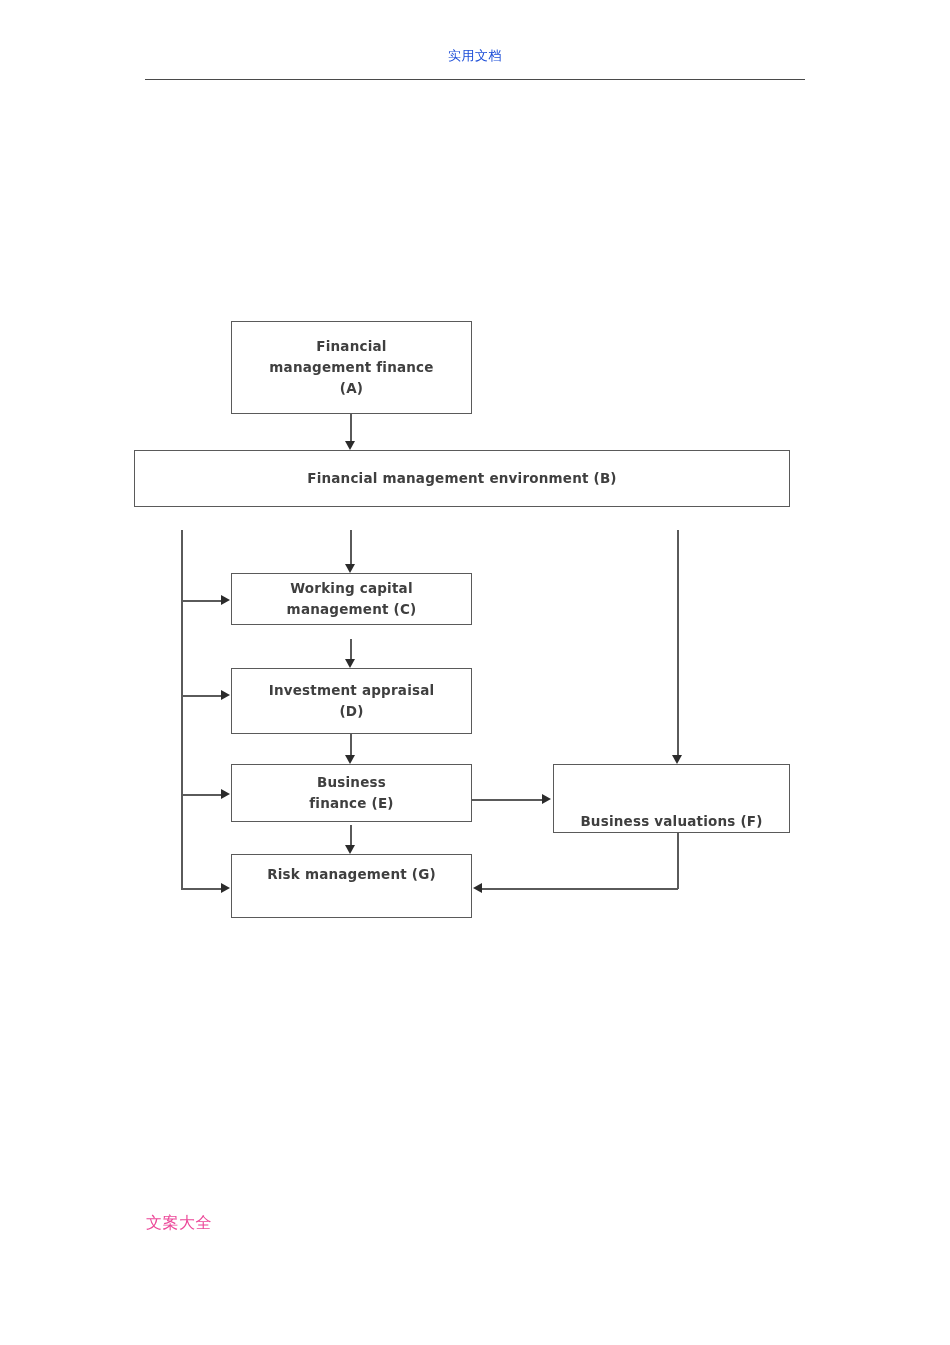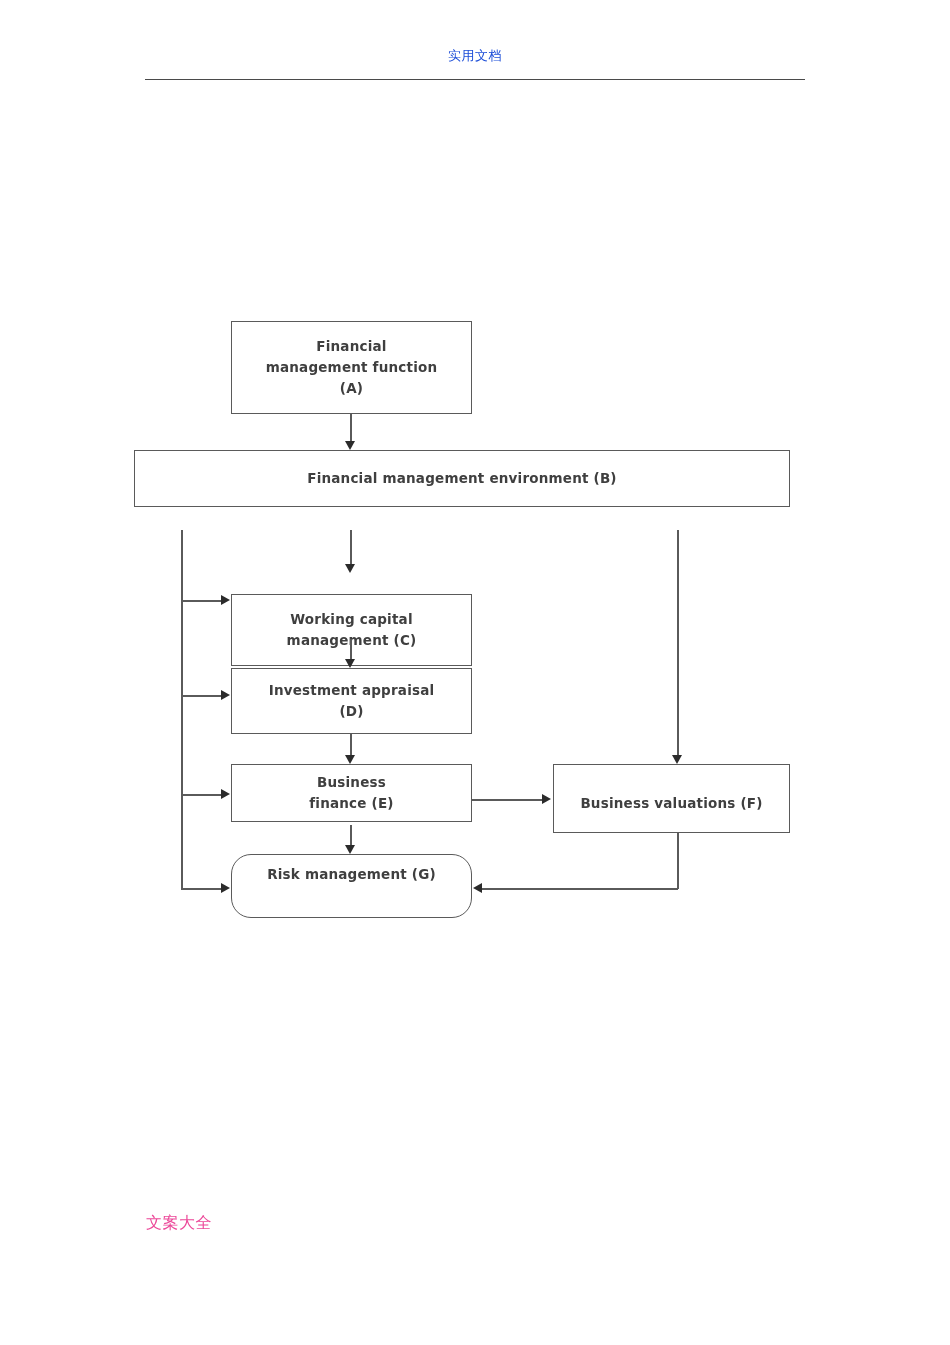--- a/index.html
+++ b/index.html
@@ -81,29 +81,29 @@
     line-height: 21px;
     color: #3f3f3f;
     white-space: pre-line;
     font-weight: 600;
     letter-spacing: 0.2px;
   }
 
   
   #node-a { left: 231px; top: 321px;  width: 241px; height: 93px; }
   #node-b { left: 134px; top: 450px;  width: 656px; height: 57px; }
-  #node-c { left: 231px; top: 573px;  width: 241px; height: 72px; margin-top: 21px; }
+  #node-c { left: 231px; top: 573px;  width: 241px; height: 52px; }
   #node-d { left: 231px; top: 668px;  width: 241px; height: 66px; }
   #node-e { left: 231px; top: 764px;  width: 241px; height: 58px; }
   #node-f { left: 553px; top: 764px;  width: 237px; height: 69px; }
   #node-g { left: 231px; top: 854px;  width: 241px; height: 64px; }
 
   
-  #node-g { align-items: flex-start; padding-top: 9px; border-radius: 20px; }
-  #node-f { align-items: center; padding-top: 10px; }
+  #node-g { align-items: flex-start; padding-top: 9px; }
+  #node-f { align-items: flex-end; padding-top: 10px; }
 
   
   .conn {
     position: absolute;
     background: #5a5a5a;
   }
   .conn.v { width: 1.6px; }
   .conn.h { height: 1.6px; }
   .arrow {
     position: absolute;
@@ -145,21 +145,21 @@
   <div class="doc-header">
     <span class="doc-header-text">实用文档</span>
   </div>
   <div class="header-rule"></div>
 
 
   <div class="diagram">
 
     <div class="node" id="node-a">
       <span class="node-label">Financial
-management function
+management finance
 (A)</span>
     </div>
 
     <div class="node" id="node-b">
       <span class="node-label">Financial management environment (B)</span>
     </div>
 
     <div class="node" id="node-c">
       <span class="node-label">Working capital
 management (C)</span>

